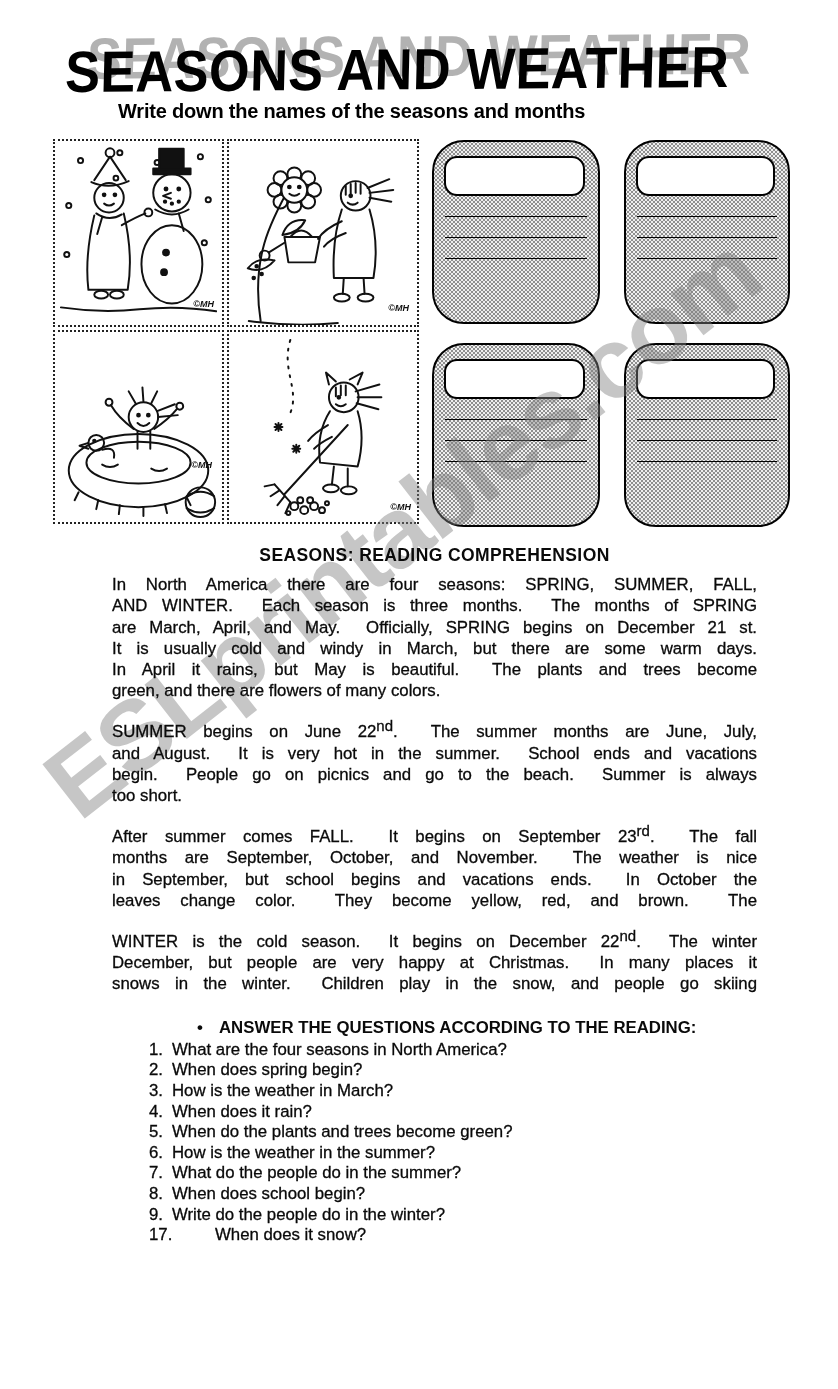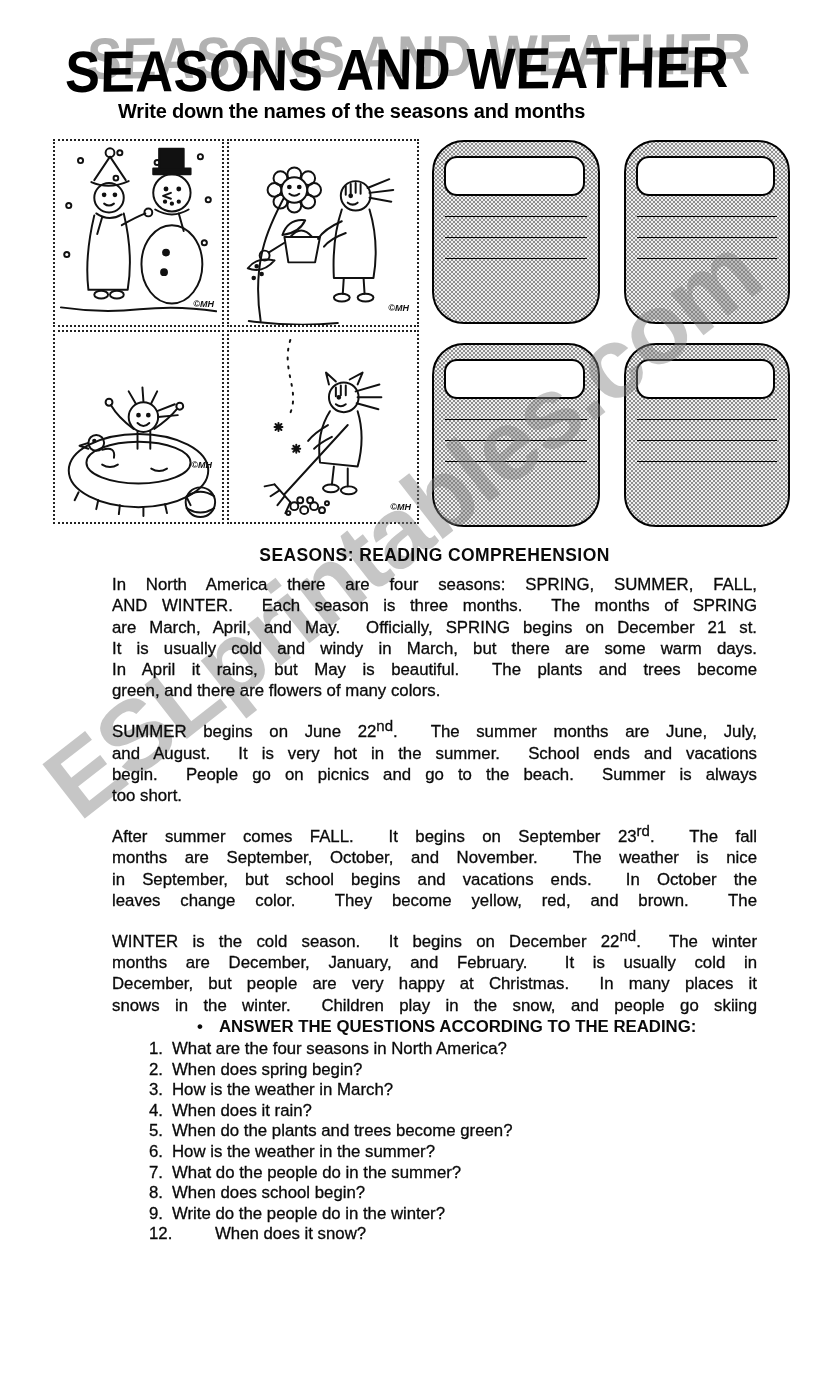--- a/index.html
+++ b/index.html
@@ -59,21 +59,21 @@
   
   .text-col{
     position:absolute;left:112px;top:545px;width:645px;z-index:2;
     font-size:16.8px;line-height:21.2px;-webkit-text-stroke:.3px #0a0a0a;
   }
   .rheading{
     text-align:center;font-size:17.5px;letter-spacing:.4px;margin-bottom:8px;
     font-weight:bold;-webkit-text-stroke:0;
   }
   .para{margin-bottom:20px;}
-  .para:last-of-type{margin-bottom:0;}
+  .para:last-of-type{margin-bottom:22px;}
   .rline{text-align:justify;text-align-last:justify;white-space:pre-wrap;}
   .rline.last{text-align-last:left;}
   .rline sup{font-size:15px;line-height:0;vertical-align:6px;}
   .bullet-row{display:flex;padding-left:85px;margin-bottom:2px;font-weight:bold;-webkit-text-stroke:0;}
   .bullet-dot{width:22px;}
   .qrow{display:flex;line-height:20.6px;}
   .qnum{flex:0 0 23px;margin-left:37px;}
   .qnum.tab{flex-basis:66px;}
   .qtext{flex:1;}
 </style>
@@ -288,21 +288,20 @@
           <div class="rline last"><span>too short.</span></div>
         </div>
         <div class="para">
           <div class="rline"><span>After summer comes FALL.  It begins on September 23</span><sup>rd</sup><span>.  The fall</span></div>
           <div class="rline"><span>months are September, October, and November.  The weather is nice</span></div>
           <div class="rline"><span>in September, but school begins and vacations ends.  In October the</span></div>
           <div class="rline"><span>leaves change color.  They become yellow, red, and brown.  The</span></div>
         </div>
         <div class="para">
           <div class="rline"><span>WINTER is the cold season.  It begins on December 22</span><sup>nd</sup><span>.  The winter</span></div>
-          <div class="rline"><span>months are December, January, and February.  It is usually cold in</span></div>
           <div class="rline"><span>December, but people are very happy at Christmas.  In many places it</span></div>
           <div class="rline"><span>snows in the winter.  Children play in the snow, and people go skiing</span></div>
         </div>
       </div>
     <div class="bullet-row">
       <span class="bullet-dot">•</span>
       <span>ANSWER THE QUESTIONS ACCORDING TO THE READING:</span>
     </div>
     <div id="questions">
         <div class="qrow">
@@ -335,19 +334,19 @@
         </div>
         <div class="qrow">
           <span class="qnum">8.</span>
           <span class="qtext">When does school begin?</span>
         </div>
         <div class="qrow">
           <span class="qnum">9.</span>
           <span class="qtext">Write do the people do in the winter?</span>
         </div>
         <div class="qrow">
-          <span class="qnum tab">12.</span>
+          <span class="qnum tab">17.</span>
           <span class="qtext">When does it snow?</span>
         </div>
       </div>
   </div>
 
 </div>
 
 </body></html>

